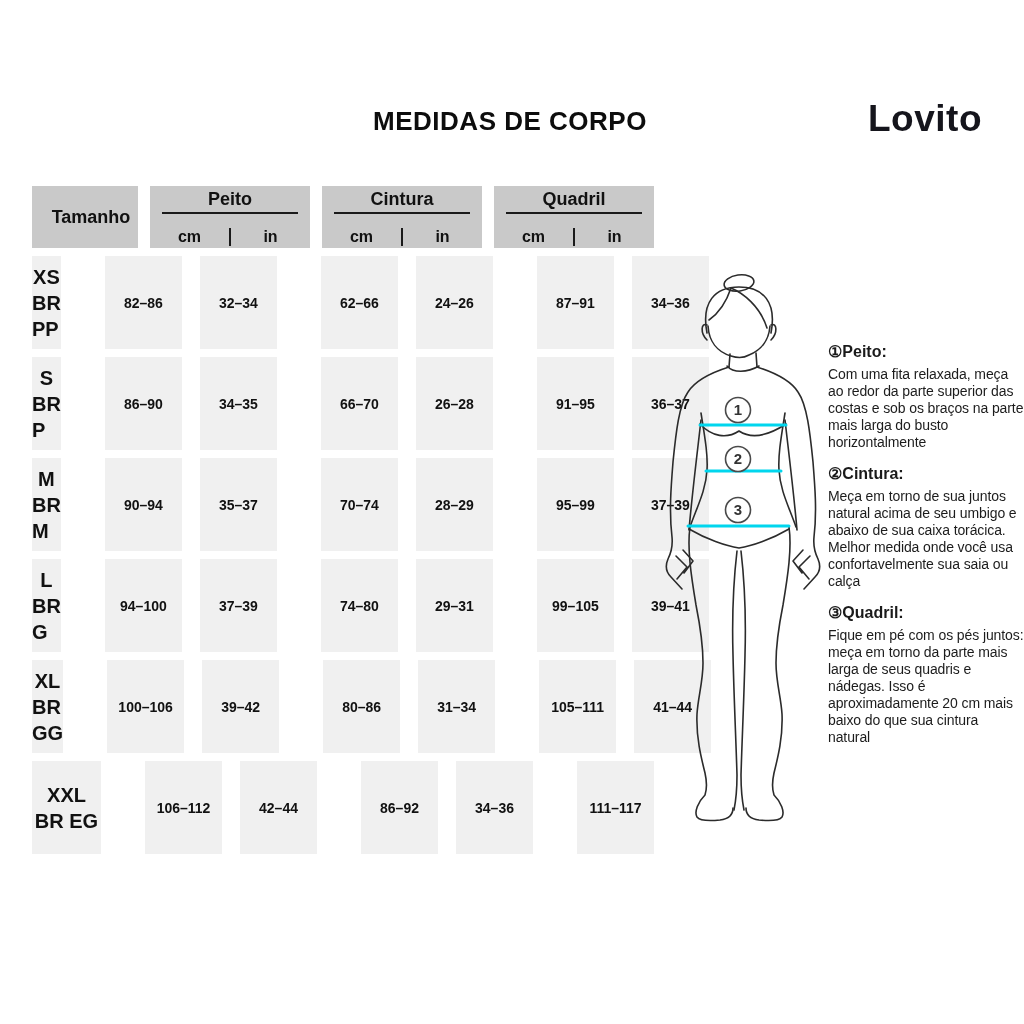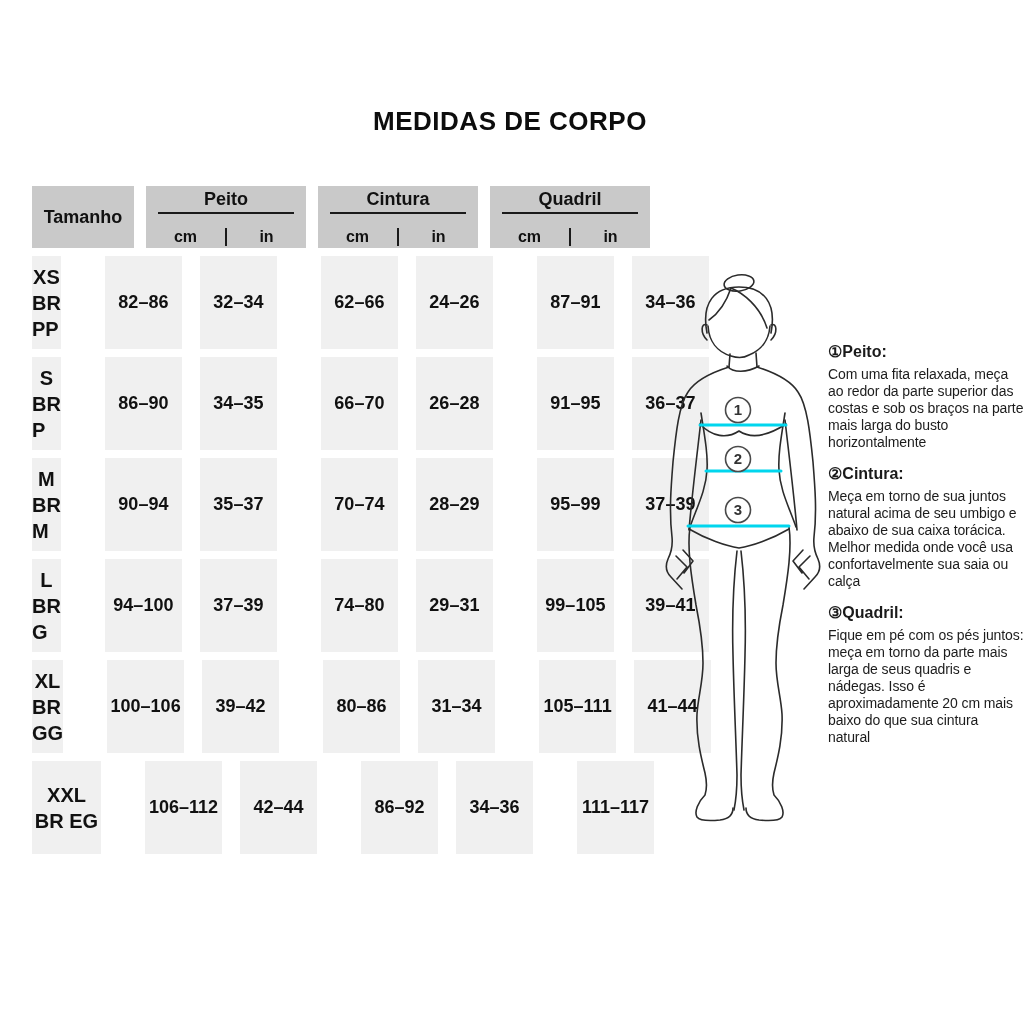--- a/index.html
+++ b/index.html
@@ -10,51 +10,52 @@
   .title{position:absolute;left:300px;top:106px;width:420px;text-align:center;
          font-size:26px;font-weight:800;letter-spacing:.5px;color:#0d0d0d;}
   .brand{position:absolute;left:868px;top:98px;font-size:37px;font-weight:800;
          letter-spacing:.5px;color:#15151c;}
 
   
   .tbl{position:absolute;left:32px;top:186px;width:622px;}
   .thead,.trow{display:flex;align-items:stretch;}
   .thead{height:62px;margin-bottom:8px;}
   .trow{height:93px;margin-bottom:8px;gap:32px;}
-  .hsize{width:102px;background:#c9c9c9;display:flex;align-items:center;justify-content:center;
-         font-size:18px;font-weight:800;}
+  .hsize{width:94px;background:#c9c9c9;display:flex;align-items:center;justify-content:center;
+         font-size:18px;font-weight:800;padding-left:12px;}
   .hgroup{width:160px;margin-left:12px;background:#c9c9c9;display:flex;flex-direction:column;
           justify-content:center;padding-top:2px;box-sizing:border-box;}
   .gtitle{text-align:center;font-size:18px;font-weight:800;line-height:22px;}
   .gline{border-top:2px solid #1a1a1a;margin:2px 12px 0 12px;height:0;}
   .gunits{display:flex;align-items:center;margin-top:12px;}
   .gunits .unit{flex:1;text-align:center;font-size:16px;font-weight:600;line-height:22px;}
   .udiv{width:2px;height:18px;background:#1a1a1a;}
   .size-cell{width:106px;background:#f0f0f0;display:flex;flex-direction:column;
              align-items:center;justify-content:center;font-size:20px;font-weight:800;line-height:26px;}
   .grp{display:flex;margin-left:12px;}
   .vcell{width:77px;background:#f0f0f0;display:flex;align-items:center;justify-content:center;
-         font-size:18px;font-weight:800;}
+         font-size:14px;font-weight:800;}
   .vcell + .vcell{margin-left:18px;}
 
   
   .figure{position:absolute;left:650px;top:250px;width:200px;height:580px;}
 
   
   .guide{position:absolute;left:828px;top:342px;width:196px;}
   .gsec{margin-bottom:13px;}
   .gsec h3{margin:0 0 5px 0;font-size:16px;font-weight:700;color:#1a1a1a;}
   .gsec p{margin:0;font-size:14px;line-height:17px;letter-spacing:-.1px;color:#1c1c1c;}
 </style>
 </head>
 <body>
 
 <div class="page">
 
   <div class="title">MEDIDAS DE CORPO</div>
+  <div class="brand">Lovito</div>
 
   <div class="tbl">
 
     <div class="thead">
       <div class="hsize">Tamanho</div>
 
       <div class="hgroup">
         <div class="gtitle">Peito</div>
         <div class="gline"></div>
         <div class="gunits">

